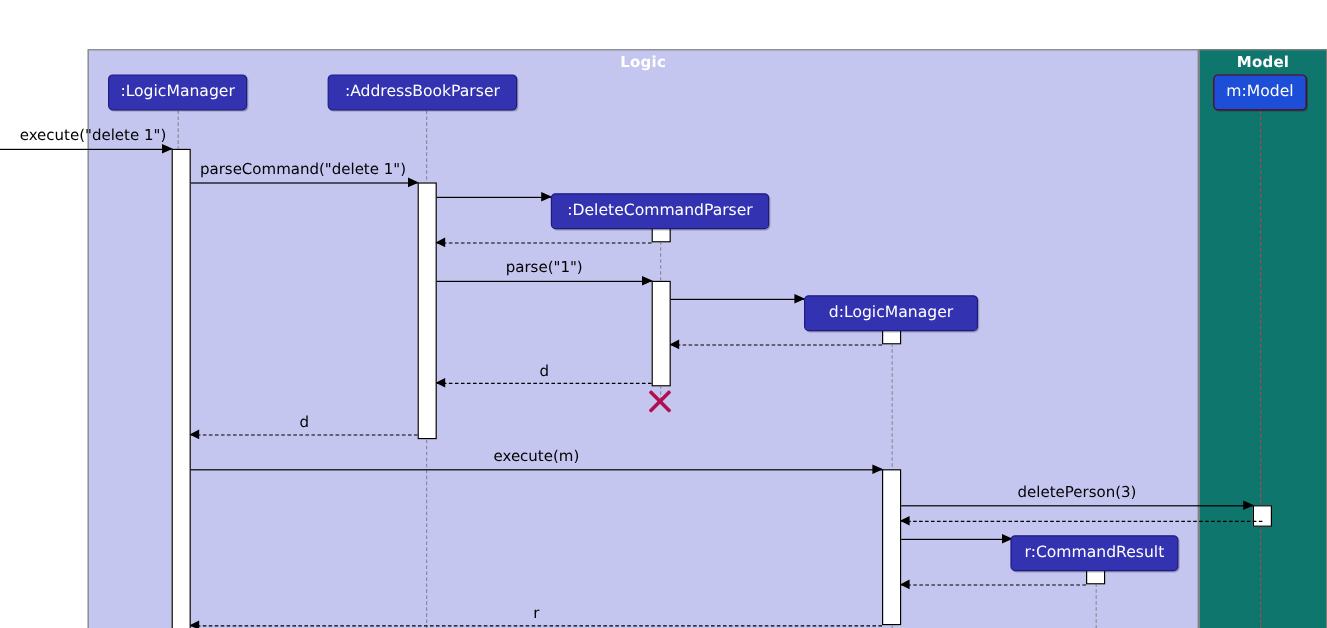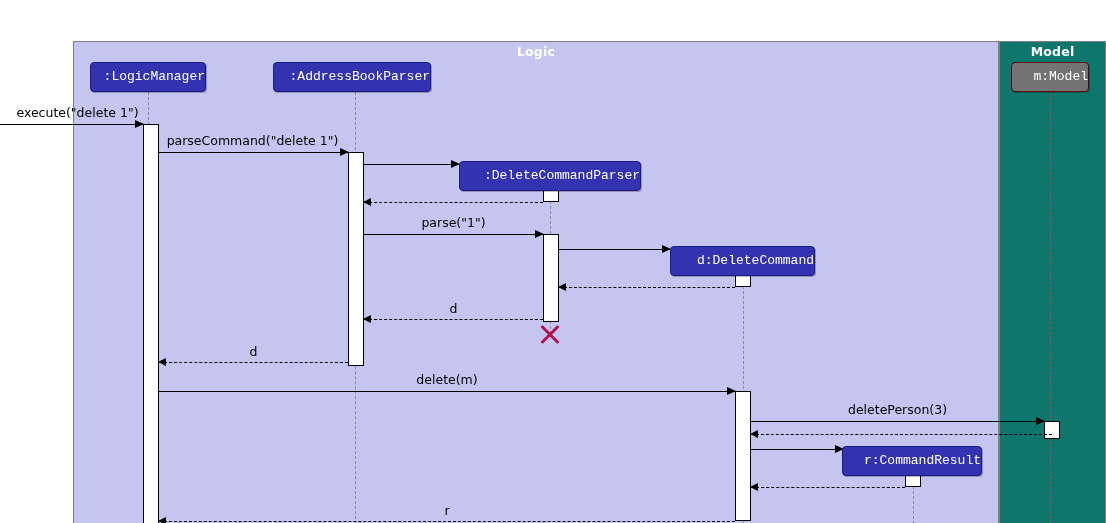--- a/index.html
+++ b/index.html
@@ -41,34 +41,33 @@
   }
   .lifeline.red {
     border-left: 1px dashed #a04a52;
   }
   
   .participant {
     position: absolute;
     box-sizing: border-box;
     height: 30px;
     line-height: 28px;
-    text-align: right;
+    text-align: center;
     color: #ffffff;
     font-size: 13px;
     border-radius: 4px;
     white-space: nowrap;
-    font-family: Liberation Mono, monospace;
   }
   .participant.blue {
     background: #3333b2;
     border: 1px solid #1c1c80;
     box-shadow: 1px 1px 0 rgba(0,0,0,.25);
   }
   .participant.red {
-    background: #737373;
+    background: #1d4ed8;
     border: 1px solid #5e0012;
     box-shadow: 1px 1px 0 rgba(0,0,0,.25);
   }
   
   .activation {
     position: absolute;
     width: 16px;
     box-sizing: border-box;
     background: #ffffff;
     border: 1px solid #000000;
@@ -205,21 +204,21 @@
       <div class="msg-label" style="left: 364px; top: 265px; width: 179px;">d</div>
       <div class="msg dashed" style="left: 159px; top: 326px; width: 189px;">
         <div class="line"></div>
         <div class="head left"></div>
       </div>
       <div class="msg-label" style="left: 159px; top: 308px; width: 189px;">d</div>
       <div class="msg" style="left: 159px; top: 355px; width: 576px;">
         <div class="line"></div>
         <div class="head right"></div>
       </div>
-      <div class="msg-label" style="left: 159px; top: 336px; width: 576px;">delete(m)</div>
+      <div class="msg-label" style="left: 159px; top: 336px; width: 576px;">execute(m)</div>
       <div class="msg" style="left: 751px; top: 385px; width: 293px;">
         <div class="line"></div>
         <div class="head right"></div>
       </div>
       <div class="msg-label" style="left: 751px; top: 366px; width: 293px;">deletePerson(3)</div>
       <div class="msg dashed" style="left: 751px; top: 398px; width: 301px;">
         <div class="line"></div>
         <div class="head left"></div>
       </div>
       <div class="msg" style="left: 751px; top: 413px; width: 92px;">
@@ -238,21 +237,21 @@
       <div class="msg dashed" style="left: 0px; top: 500px; width: 143px;">
         <div class="line"></div>
         <div class="head left"></div>
       </div>
     </div>
 
   <div id="participants">
       <div class="participant blue" style="left: 90px; top: 26px; width: 116px;">:LogicManager</div>
       <div class="participant blue" style="left: 273px; top: 26px; width: 158px;">:AddressBookParser</div>
       <div class="participant blue" style="left: 459px; top: 125px; width: 182px;">:DeleteCommandParser</div>
-      <div class="participant blue" style="left: 670px; top: 210px; width: 145px;">d:DeleteCommand</div>
+      <div class="participant blue" style="left: 670px; top: 210px; width: 145px;">d:LogicManager</div>
       <div class="participant blue" style="left: 842px; top: 410px; width: 140px;">r:CommandResult</div>
       <div class="participant red" style="left: 1011px; top: 26px; width: 78px;">m:Model</div>
     </div>
 
   <div id="destroys">
       <div class="destroy" style="left: 538px; top: 286px;">
         <span class="a" style="background: rgb(176, 16, 80);"></span>
         <span class="b" style="background: rgb(176, 16, 80);"></span>
       </div>
     </div>

